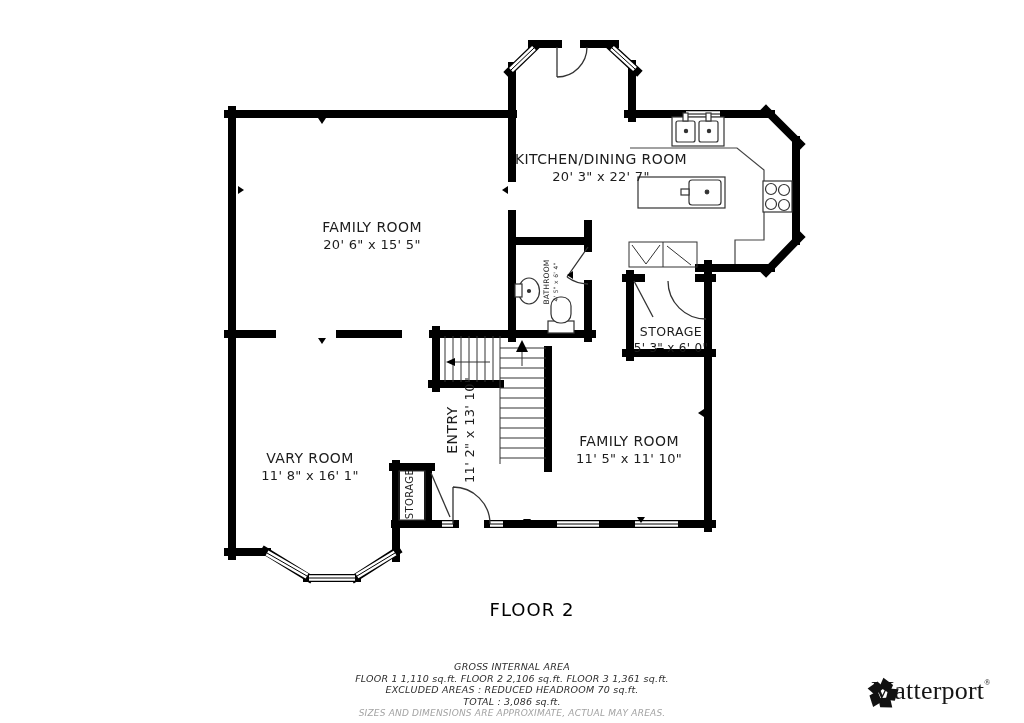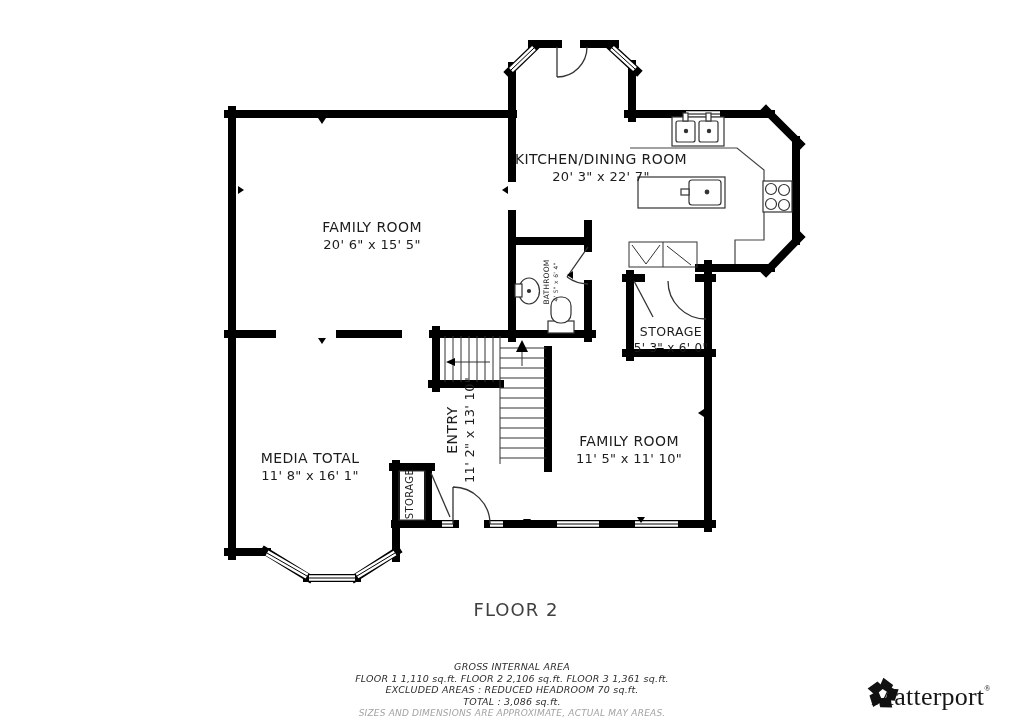--- a/index.html
+++ b/index.html
@@ -10,27 +10,27 @@
   .room-label{position:absolute;text-align:center;transform:translate(-50%,-50%);
               white-space:nowrap;line-height:1.32;color:#1c1c1c;}
   .room-label.vert{transform:translate(-50%,-50%) rotate(-90deg);}
   .room-name{font-size:14px;letter-spacing:.4px;}
   .room-dims{font-size:13px;letter-spacing:.3px;}
   .small .room-name{font-size:12.5px;}
   .small .room-dims{font-size:12px;}
   .tiny .room-name{font-size:7.5px;letter-spacing:.2px;}
   .tiny .room-dims{font-size:6px;}
   .closet-label{font-size:10px;letter-spacing:.4px;}
-  .floor-title{position:absolute;left:516px;top:609px;transform:translate(-50%,-50%);
-               font-size:18px;letter-spacing:1px;color:#404040;}
+  .floor-title{position:absolute;left:532px;top:609px;transform:translate(-50%,-50%);
+               font-size:18px;letter-spacing:1px;color:#000000;}
   .footer{position:absolute;left:512px;top:661px;transform:translateX(-50%);
           text-align:center;font-size:9.5px;line-height:11.5px;color:#2e2e2e;letter-spacing:.2px;font-style:italic;}
   .footer .disclaimer{color:#a3a3a3;font-size:9px;margin-top:1px;}
   .brand{position:absolute;left:865px;top:676px;width:150px;height:42px;display:flex;
-         align-items:center;}
+         align-items:flex-start;}
   .brand-text{font-family:"Liberation Serif","DejaVu Serif",serif;font-size:26px;
               color:#151515;margin-left:6px;letter-spacing:.2px;}
   .brand-reg{font-size:8px;vertical-align:14px;color:#151515;}
 </style>
 </head>
 <body>
 
 <div class="plan">
 
 <svg width="1024" height="723" viewBox="0 0 1024 723">
@@ -243,21 +243,21 @@
     <div class="room-name">ENTRY</div>
     <div class="room-dims">11' 2" x 13' 10"</div>
   </div>
 
   <div class="room-label" style="left:629px;top:450px;">
     <div class="room-name">FAMILY ROOM</div>
     <div class="room-dims">11' 5" x 11' 10"</div>
   </div>
 
   <div class="room-label" style="left:310px;top:467px;">
-    <div class="room-name">MEDIA TOTAL</div>
+    <div class="room-name">VARY ROOM</div>
     <div class="room-dims">11' 8" x 16' 1"</div>
   </div>
 
   <div class="room-label vert" style="left:410px;top:494px;">
     <div class="closet-label">STORAGE</div>
   </div>
 
   <div class="floor-title">FLOOR 2</div>
 
   <div class="footer">

